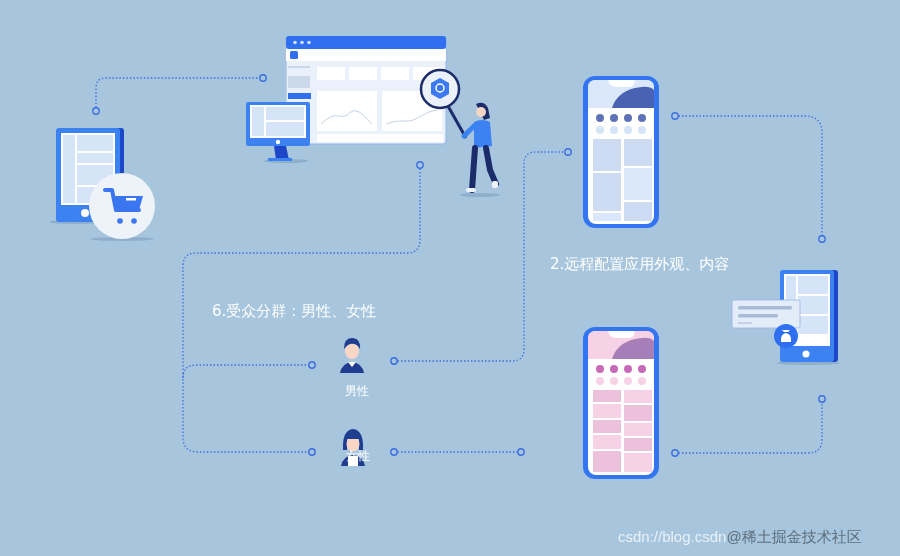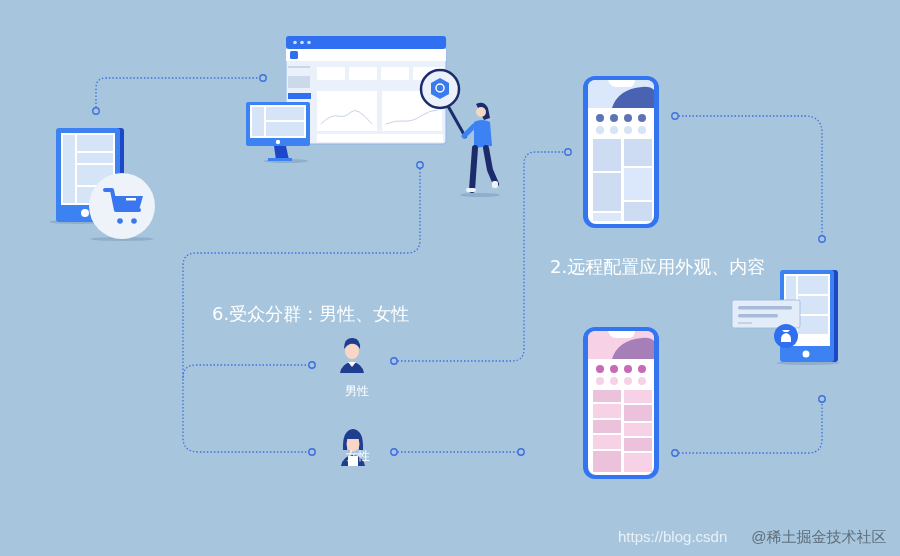--- a/index.html
+++ b/index.html
@@ -1,22 +1,22 @@
 <!DOCTYPE html>
 <html><head>
 <meta charset="utf-8">
 <style>
   html, body { margin:0; padding:0; }
   body { width:900px; height:556px; background:#a7c6de; position:relative; overflow:hidden; font-family:"DejaVu Sans", sans-serif; }
   .abs { position:absolute; }
   svg.lines { position:absolute; left:0; top:0; width:900px; height:556px; }
-  .label { position:absolute; color:#ffffff; font-size:18px; white-space:nowrap; }
+  .label { position:absolute; color:#ffffff; font-size:15px; white-space:nowrap; }
   .small-label { position:absolute; color:#ffffff; font-size:12px; white-space:nowrap; }
   .watermark { position:absolute; left:618px; top:528px; font-size:15px; color:rgba(255,255,255,0.75); white-space:nowrap; font-family:"Liberation Sans", sans-serif; }
-  .watermark .wm-dark { color:rgba(70,80,90,0.75);margin-left:24px; }
+  .watermark .wm-dark { color:rgba(70,80,90,0.75); }
 </style>
 </head>
 <body>
 
 <svg class="lines" viewBox="0 0 900 556">
   <g fill="none" stroke="#3f6fe0" stroke-width="1.3" stroke-dasharray="1.5 2">
 
     <path d="M96 111 V88 Q96 78 106 78 H263"></path>
 
     <path d="M420 165 V240 Q420 253 407 253 H196 Q183 253 183 266 V437 Q183 452 198 452 H312"></path>
@@ -214,14 +214,14 @@
 <svg class="abs" style="left:339px;top:424px" width="28" height="46" viewBox="0 0 28 46">
   <path d="M2 42 Q4 32 14 31 Q24 32 26 42 Z" fill="#1f3e8f"></path>
   <rect x="9" y="32" width="10" height="10" fill="#ffffff"></rect>
   <path d="M4 26 Q3 6 14 5 Q25 6 24 26 L20 26 L20 14 L8 14 L8 26 Z" fill="#1f3e8f"></path>
   <ellipse cx="14" cy="20" rx="6.5" ry="7.5" fill="#f9d6c6"></ellipse>
   <path d="M7 15 Q9 8 14 8 Q20 8 21 15 Z" fill="#1f3e8f"></path>
 </svg>
 <div class="small-label" style="left:346px;top:448px">女性</div>
 
 <div class="watermark">
-  <span>https://blog.csdn</span><span class="wm-dark">@稀土掘金技术社区</span>
+  <span>csdn://blog.csdn</span><span class="wm-dark">@稀土掘金技术社区</span>
 </div>
 
 </body></html>

